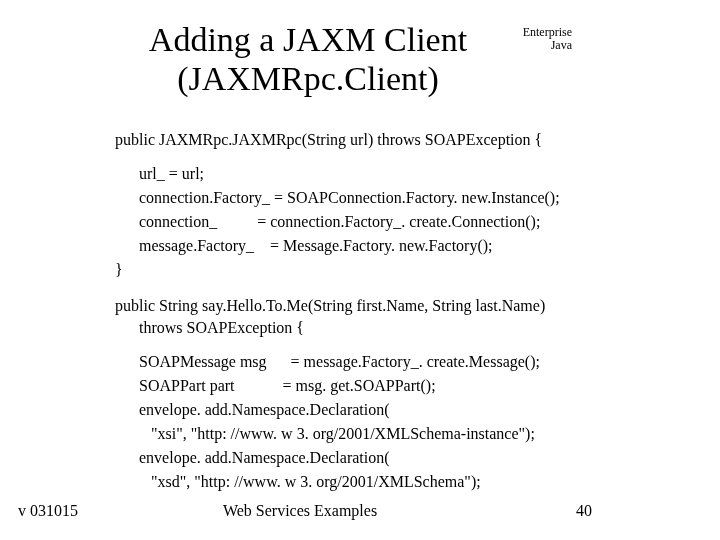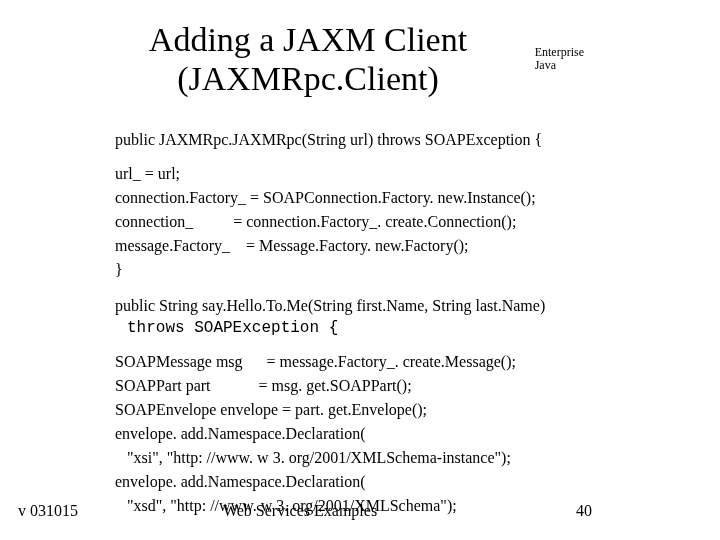--- a/index.html
+++ b/index.html
@@ -27,51 +27,50 @@
     right: 0;
     text-align: center;
   }
   .title-line {
     font-size: 34px;
     line-height: 1.15;
   }
   .corner-label {
     position: absolute;
     top: 26px;
-    right: 32px;
+    right: 44px;
     font-size: 12px;
-    text-align: left;
+    text-align: right;
     line-height: 1.1;
-    margin-top: 20px;
   }
   .body {
     position: absolute;
     top: 130px;
     left: 115px;
     right: 40px;
     font-size: 16px;
     line-height: 1.25;
   }
   .sig {
     margin-bottom: 14px;
   }
   .block {
+    margin-left: 24px;
     margin-bottom: 4px;
     white-space: pre;
   }
   .close-brace {
     margin-bottom: 16px;
   }
   .sig2 {
     margin-bottom: 2px;
   }
   .indent-throws {
-    margin-left: 12px;
+    margin-left: 24px;
     margin-bottom: 14px;
-    font-family: Liberation Mono, monospace;
   }
   .footer-left {
     position: absolute;
     left: 18px;
     bottom: 20px;
     font-size: 16px;
     text-align: right;
   }
   .footer-center {
     position: absolute;
@@ -109,21 +108,20 @@
     <div class="block">connection.Factory_ = SOAPConnection.Factory. new.Instance();</div>
     <div class="block">connection_          = connection.Factory_. create.Connection();</div>
     <div class="block">message.Factory_    = Message.Factory. new.Factory();</div>
     <div class="close-brace">}</div>
 
     <div class="sig2">public String say.Hello.To.Me(String first.Name, String last.Name)</div>
     <div class="indent-throws">throws SOAPException {</div>
 
     <div class="block">SOAPMessage msg      = message.Factory_. create.Message();</div>
     <div class="block">SOAPPart part            = msg. get.SOAPPart();</div>
-    <div class="block">SOAPEnvelope envelope = part. get.Envelope();</div>
     <div class="block">envelope. add.Namespace.Declaration(</div>
     <div class="block">   "xsi", "http: //www. w 3. org/2001/XMLSchema-instance");</div>
     <div class="block">envelope. add.Namespace.Declaration(</div>
     <div class="block">   "xsd", "http: //www. w 3. org/2001/XMLSchema");</div>
   </div>
 
   <div class="footer-left">v 031015</div>
   <div class="footer-center">Web Services Examples</div>
   <div class="footer-right">40</div>
 

